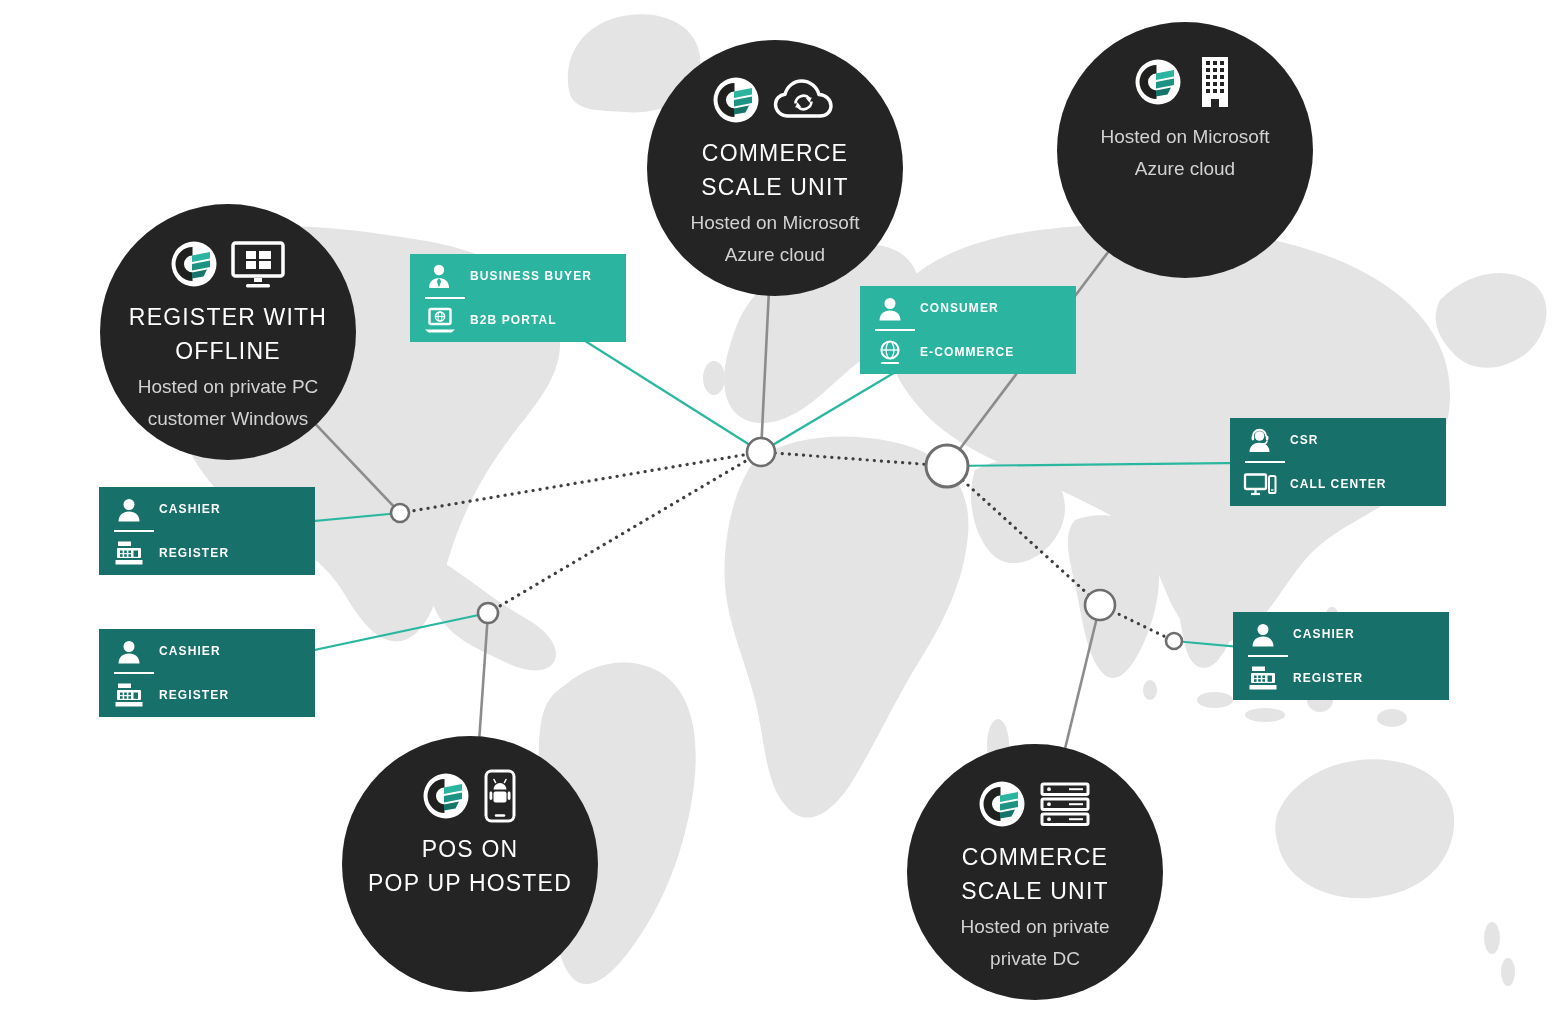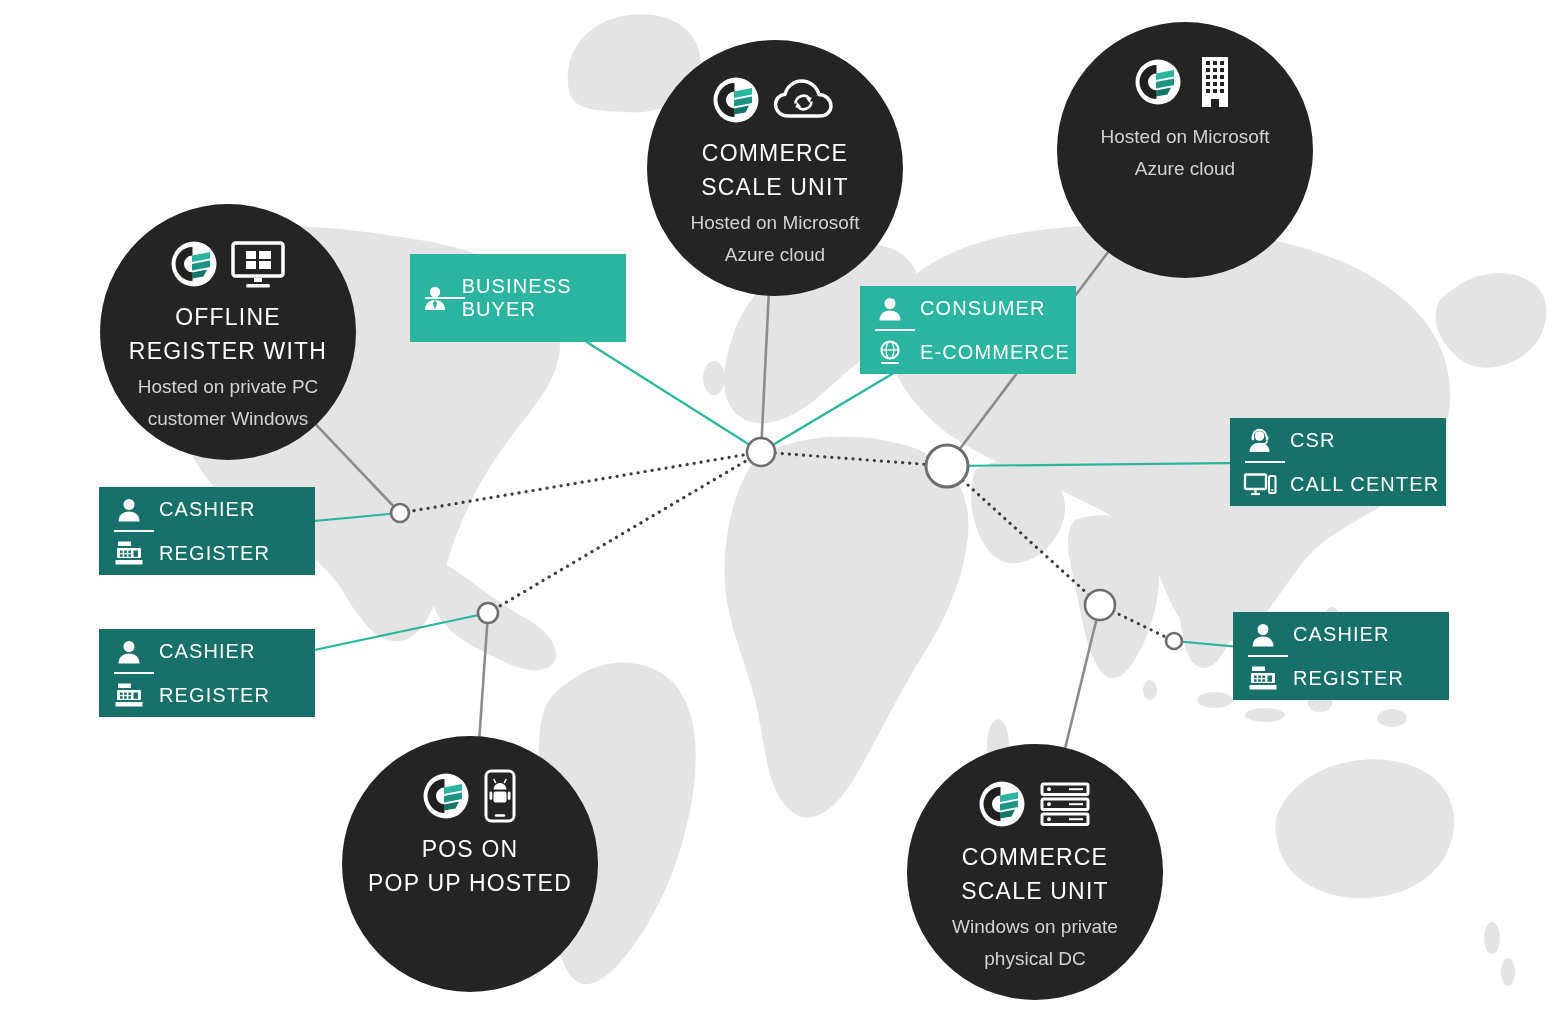--- a/index.html
+++ b/index.html
@@ -21,21 +21,21 @@
 
   
   .tag {
     position:absolute; width:216px; height:88px; color:#ffffff; z-index:3;
     display:flex; flex-direction:column; justify-content:center;
   }
   .tag.light { background:#2bb5a0; }
   .tag.dark  { background:#177069; }
   .tag .row { display:flex; align-items:center; height:44px; }
   .tag .icon-cell { width:60px; display:flex; justify-content:center; align-items:center; }
-  .tag .label { font-size:20px; letter-spacing:1.1px; font-weight:400; }
+  .tag .label { font-size:12px; letter-spacing:1.1px; font-weight:700; }
   .tag .divider { position:absolute; left:15px; top:43px; width:40px; height:2px; background:#ffffff; }
 </style>
 </head>
 <body>
 
 <div class="canvas">
 
   <svg class="layer" width="1553" height="1022" viewBox="0 0 1553 1022">
     <g fill="#e4e4e4" stroke="none">
       <path d="M570,95 C560,55 585,20 630,15 C675,10 705,35 700,70 C695,100 660,115 625,112 C600,110 578,112 570,95 Z"></path>
@@ -117,22 +117,22 @@
               <rect x="28" y="10" width="12" height="8"></rect>
               <rect x="15" y="20" width="10" height="8"></rect>
               <rect x="28" y="20" width="12" height="8"></rect>
             </g>
             <rect x="23" y="37" width="8" height="4" fill="#fff"></rect>
             <rect x="15" y="43" width="24" height="3.5" rx="1.5" fill="#fff"></rect>
           </svg>
       </span>
     </div>
     <div class="title">
+      <div>REGISTER WITH</div>
       <div>OFFLINE</div>
-      <div>REGISTER WITH</div>
     </div>
     <div class="subtitle">
       <div>Hosted on private PC</div>
       <div>customer Windows</div>
     </div>
   </div>
 
   <div class="dark-node" style="left:647px; top:40px;">
     <div class="icons">
       <span class="ic">
@@ -264,35 +264,47 @@
               <line x1="30" y1="38.2" x2="44" y2="38.2"></line>
             </g>
           </svg>
       </span>
     </div>
     <div class="title">
       <div>COMMERCE</div>
       <div>SCALE UNIT</div>
     </div>
     <div class="subtitle">
-      <div>Windows on private</div>
-      <div>physical DC</div>
+      <div>Hosted on private</div>
+      <div>private DC</div>
     </div>
   </div>
 
   <div class="tag light" style="left:410px; top:254px;">
     <div class="row">
       <span class="icon-cell">
         <svg width="28" height="26" viewBox="0 0 28 26">
             <circle cx="13" cy="7" r="5.2" fill="#fff"></circle>
             <path d="M3 25 C3 18.5 7.5 15 13 15 C18.5 15 23 18.5 23 25 Z" fill="#fff"></path>
             <path d="M13 15 l2.2 3.2 -2.2 6.2 -2.2 -6.2 Z" fill="#2bb5a0"></path>
           </svg>
       </span>
       <span class="label">BUSINESS BUYER</span>
+    </div>
+    <div class="row">
+      <span class="icon-cell">
+        <svg width="34" height="27" viewBox="0 0 34 27">
+            <rect x="6.5" y="2" width="21" height="15" rx="1.5" fill="none" stroke="#fff" stroke-width="2.4"></rect>
+            <circle cx="17" cy="9.5" r="4.6" fill="none" stroke="#fff" stroke-width="1.5"></circle>
+            <ellipse cx="17" cy="9.5" rx="2" ry="4.6" fill="none" stroke="#fff" stroke-width="1.1"></ellipse>
+            <line x1="12.4" y1="9.5" x2="21.6" y2="9.5" stroke="#fff" stroke-width="1.1"></line>
+            <path d="M2 22.5 h30 l-3.5 3 h-23 Z" fill="#fff"></path>
+          </svg>
+      </span>
+      <span class="label">B2B PORTAL</span>
     </div>
     <span class="divider"></span>
   </div>
 
   <div class="tag dark" style="left:1230px; top:418px;">
     <div class="row">
       <span class="icon-cell">
         <svg width="28" height="26" viewBox="0 0 28 26">
             <circle cx="13.5" cy="9" r="4.8" fill="#fff"></circle>
             <path d="M3.5 25 C3.5 19 8 15.8 13.5 15.8 C19 15.8 23.5 19 23.5 25 Z" fill="#fff"></path>

